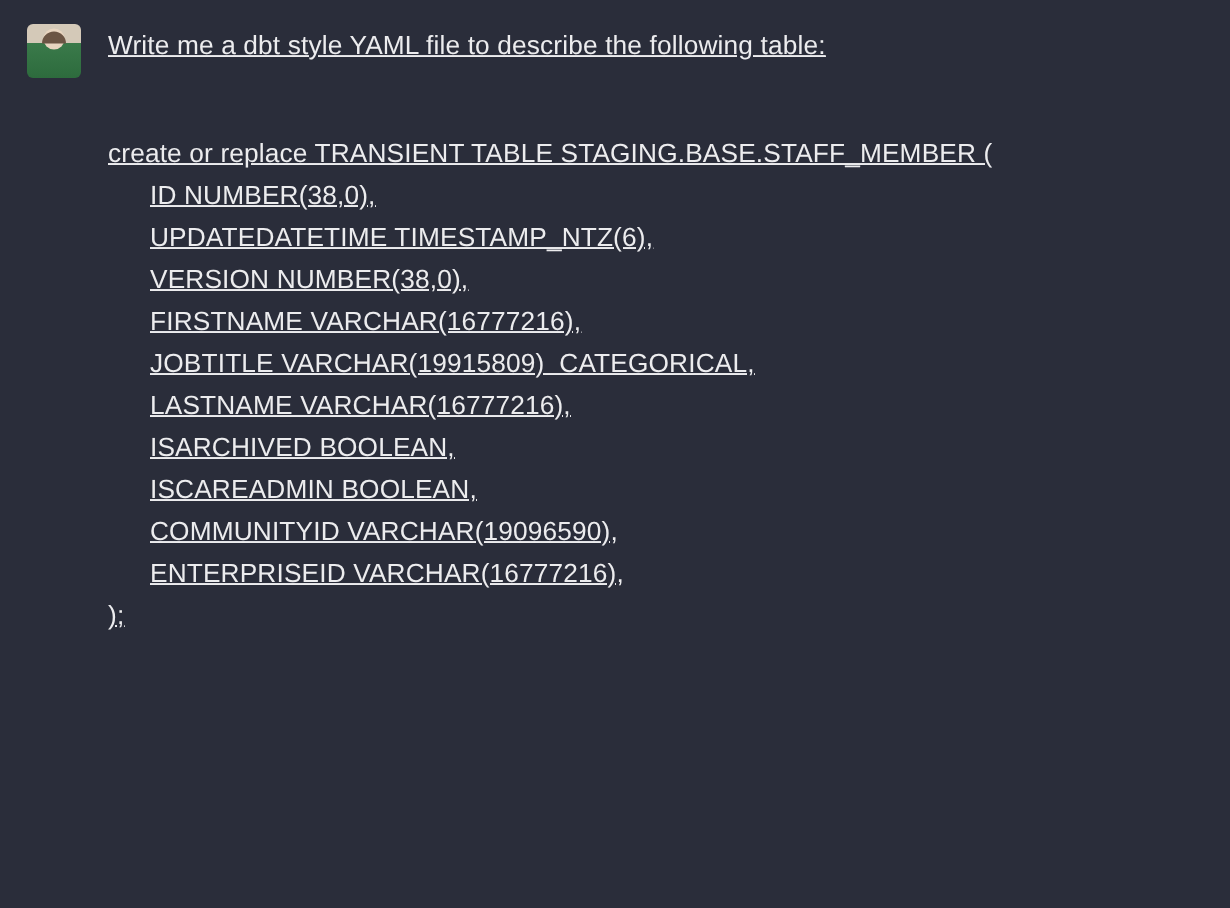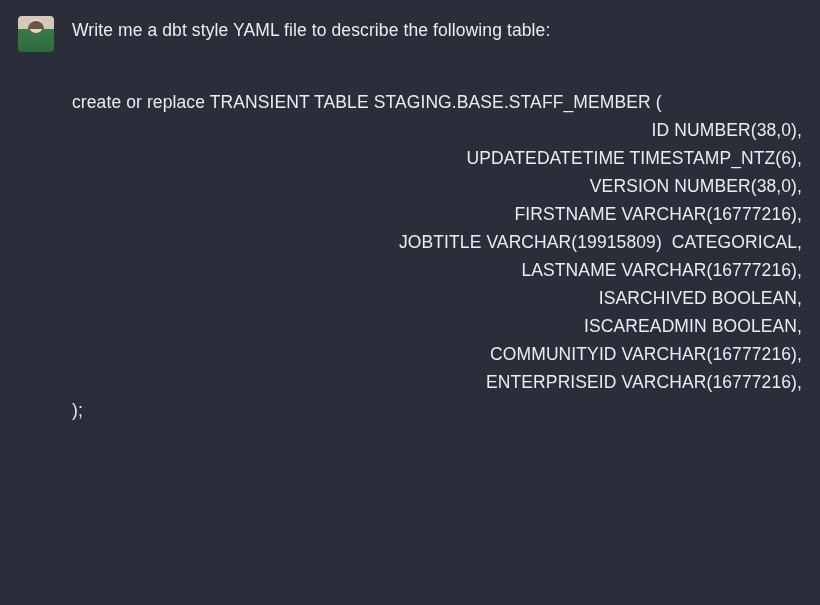--- a/index.html
+++ b/index.html
@@ -1,18 +1,19 @@
 <!DOCTYPE html>
 <html><head>
   <meta charset="utf-8">
   <style>
     * {
       margin: 0;
       padding: 0;
       box-sizing: border-box;
+      text-decoration: underline;
     }
     body {
       background-color: #2a2d3a;
       font-family: -apple-system, BlinkMacSystemFont, 'Segoe UI', Helvetica, Arial, sans-serif;
       color: #e8e8ea;
       width: 820px;
       height: 605px;
       overflow: hidden;
     }
     .container {
@@ -65,38 +66,37 @@
     }
     .code-block {
       margin-top: 44px;
     }
     .code-line {
       display: block;
       white-space: pre;
     }
     .indent {
       padding-left: 28px;
-      text-align: right;
     }
   </style>
 </head>
 <body>
 
 <div class="container">
   <div class="avatar"></div>
   <div class="message-content">
     <p>Write me a dbt style YAML file to describe the following table:</p>
     <div class="code-block">
       <p class="code-line">create or replace TRANSIENT TABLE STAGING.BASE.STAFF_MEMBER (</p>
       <p class="code-line indent">ID NUMBER(38,0),</p>
       <p class="code-line indent">UPDATEDATETIME TIMESTAMP_NTZ(6),</p>
       <p class="code-line indent">VERSION NUMBER(38,0),</p>
       <p class="code-line indent">FIRSTNAME VARCHAR(16777216),</p>
       <p class="code-line indent">JOBTITLE VARCHAR(19915809)  CATEGORICAL,</p>
       <p class="code-line indent">LASTNAME VARCHAR(16777216),</p>
       <p class="code-line indent">ISARCHIVED BOOLEAN,</p>
       <p class="code-line indent">ISCAREADMIN BOOLEAN,</p>
-      <p class="code-line indent">COMMUNITYID VARCHAR(16777216),</p>
+      <p class="code-line indent">COMMUNITYID VARCHAR(19096590),</p>
       <p class="code-line indent">ENTERPRISEID VARCHAR(16777216),</p>
       <p class="code-line">);</p>
     </div>
   </div>
 </div>
 
 </body></html>

